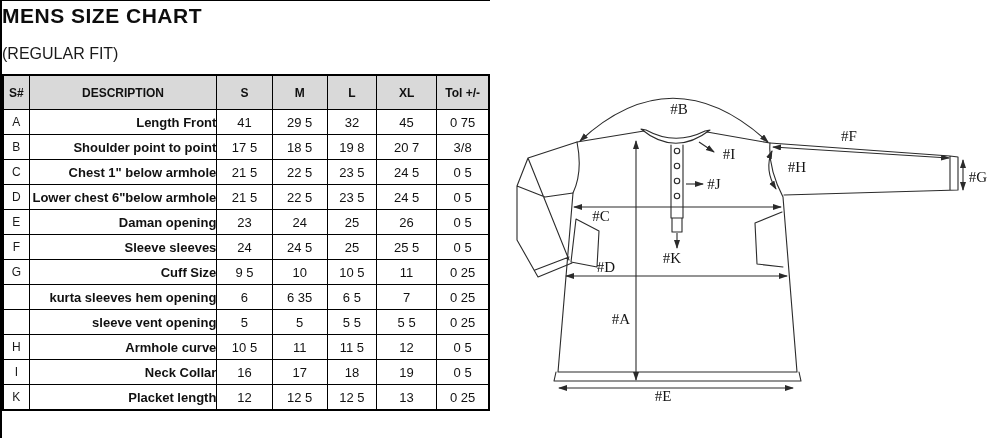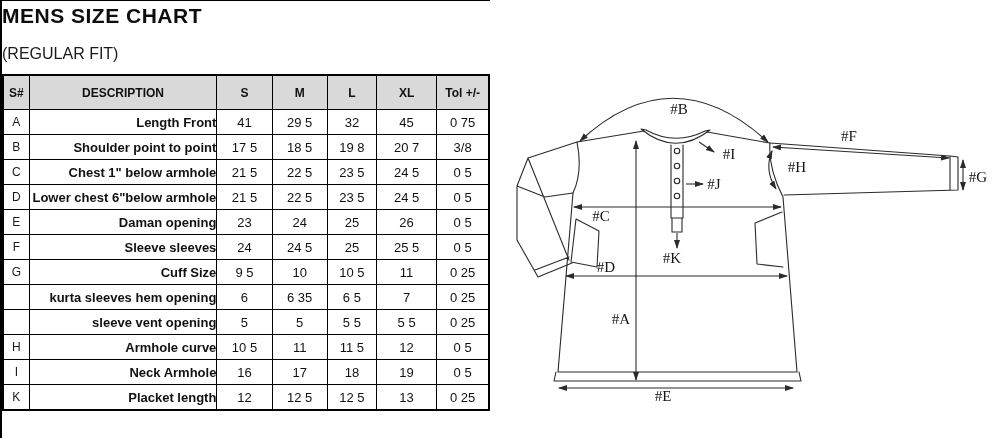--- a/index.html
+++ b/index.html
@@ -150,21 +150,21 @@
         <td class="c-id">H</td>
         <td class="c-desc">Armhole curve</td>
         <td class="c-val">10 5</td>
         <td class="c-val">11</td>
         <td class="c-val">11 5</td>
         <td class="c-val">12</td>
         <td class="c-val">0 5</td>
       </tr>
       <tr>
         <td class="c-id">I</td>
-        <td class="c-desc">Neck Armhole</td>
+        <td class="c-desc">Neck Collar</td>
         <td class="c-val">16</td>
         <td class="c-val">17</td>
         <td class="c-val">18</td>
         <td class="c-val">19</td>
         <td class="c-val">0 5</td>
       </tr>
       <tr>
         <td class="c-id">K</td>
         <td class="c-desc">Placket length</td>
         <td class="c-val">12</td>

